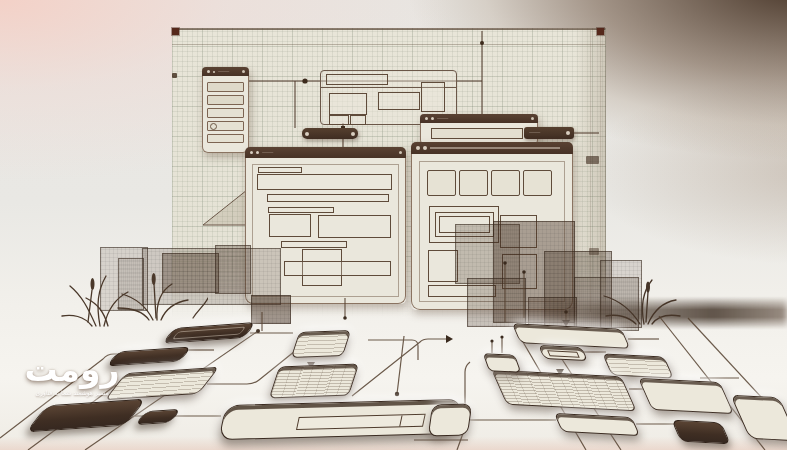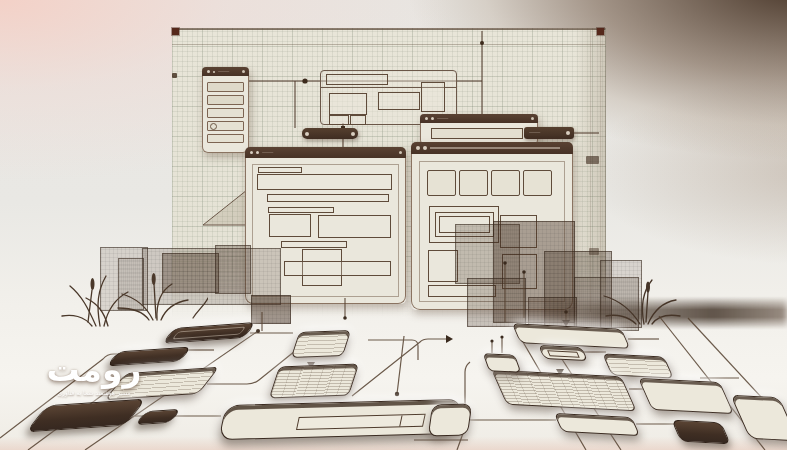--- a/index.html
+++ b/index.html
@@ -61,21 +61,21 @@
                              repeating-linear-gradient(90deg, rgba(95,78,62,.18) 0 1px, transparent 1px 11px);}
   .inner-outline{position:absolute;border:1px solid #4e3b2c;background:rgba(240,236,226,.5);}
   
   #horizon{
     left:540px;top:296px;width:247px;height:34px;filter:blur(3px);
     background:linear-gradient(90deg, rgba(60,43,30,0) 0%, rgba(60,43,30,.45) 25%, rgba(55,40,28,.78) 70%, rgba(80,60,44,.55) 100%);
     -webkit-mask-image:linear-gradient(180deg,transparent 0,#000 40%,#000 62%,transparent 100%);
     mask-image:linear-gradient(180deg,transparent 0,#000 40%,#000 62%,transparent 100%);
   }
   
-  #logo{left:36px;top:352px;width:116px;text-align:center;direction:rtl;z-index:10;}
+  #logo{left:14px;top:352px;width:116px;text-align:center;direction:rtl;z-index:10;}
   #logo .big{font-size:33px;font-weight:bold;color:#fff;line-height:36px;
              text-shadow:0 2px 4px rgba(84,58,40,.55), 0 0 2px rgba(120,90,65,.35);}
   #logo .small{font-size:6px;color:#fff;opacity:.95;letter-spacing:.5px;margin-top:1px;
                text-shadow:0 1px 2px rgba(84,58,40,.6);}
   svg{display:block;}
 </style>
 </head>
 <body>
 
 <div id="stage">

